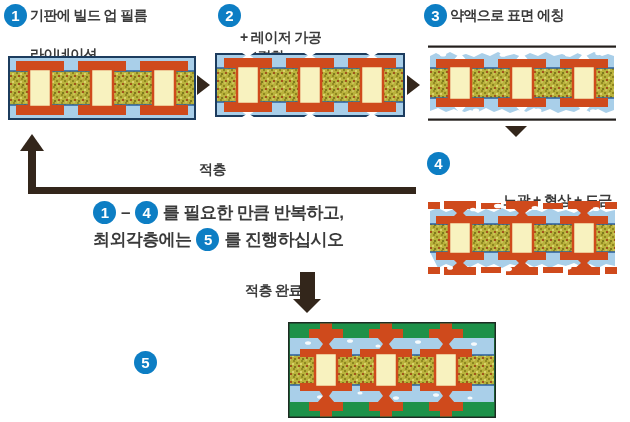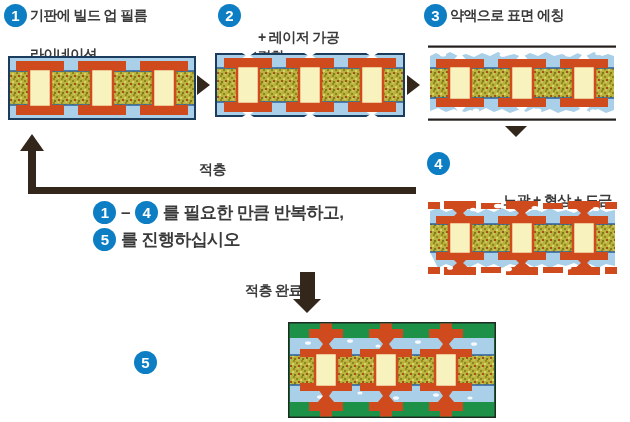--- a/index.html
+++ b/index.html
@@ -62,21 +62,21 @@
     <use href="#g1" x="62"></use>
     <use href="#g1" x="124"></use>
   </svg>
 
   <div class="tri-right" style="left:197px;top:75px;"></div>
 
   <div class="badge abs" style="left:218px;top:4px;">
     <span>2</span>
   </div>
   <div class="lbl" style="left:244px;top:19px;margin-top:27px;">열경화</div>
-  <div class="lbl" style="left:258px;top:27px;">+ 레이저 가공</div>
+  <div class="lbl" style="left:240px;top:27px;">+ 레이저 가공</div>
 
   <svg class="diagram" style="left:215px;top:45px;" width="190" height="80" viewBox="0 0 190 80">
     <rect x="1" y="9" width="188" height="62" fill="#a9cfe9" stroke="#1c3c5e" stroke-width="2"></rect>
     <rect x="2" y="23" width="186" height="34" fill="url(#speck)"></rect>
     <line x1="2" y1="23" x2="188" y2="23" stroke="#2b5f9e" stroke-width="1.4"></line>
     <line x1="2" y1="57" x2="188" y2="57" stroke="#2b5f9e" stroke-width="1.4"></line>
     <g id="g2">
       <polygon points="21,4 45,4 35,10.5 40,14 26,14 31,10.5" fill="#ffffff"></polygon>
       <polygon points="21,76 45,76 35,69.5 40,66 26,66 31,69.5" fill="#ffffff"></polygon>
       <rect x="9" y="13" width="48" height="10" fill="#cf4a1c"></rect>
@@ -176,20 +176,21 @@
     <span class="badge">
         <span>1</span>
       </span>
     <span>–</span>
     <span class="badge">
         <span>4</span>
       </span>
     <span>를 필요한 만큼 반복하고,</span>
   </div>
   <div class="flowrow" style="left:93px;top:228px;">
+    <span>최외각층에는</span>
     <span class="badge">
         <span>5</span>
       </span>
     <span>를 진행하십시오</span>
   </div>
 
   <div class="lbl" style="left:222px;top:280px;margin-left:23px;">적층 완료</div>
   <div class="shaft" style="left:300px;top:272px;width:15px;height:28px;"></div>
   <div class="tri-down-big" style="left:293px;top:299px;"></div>
 

